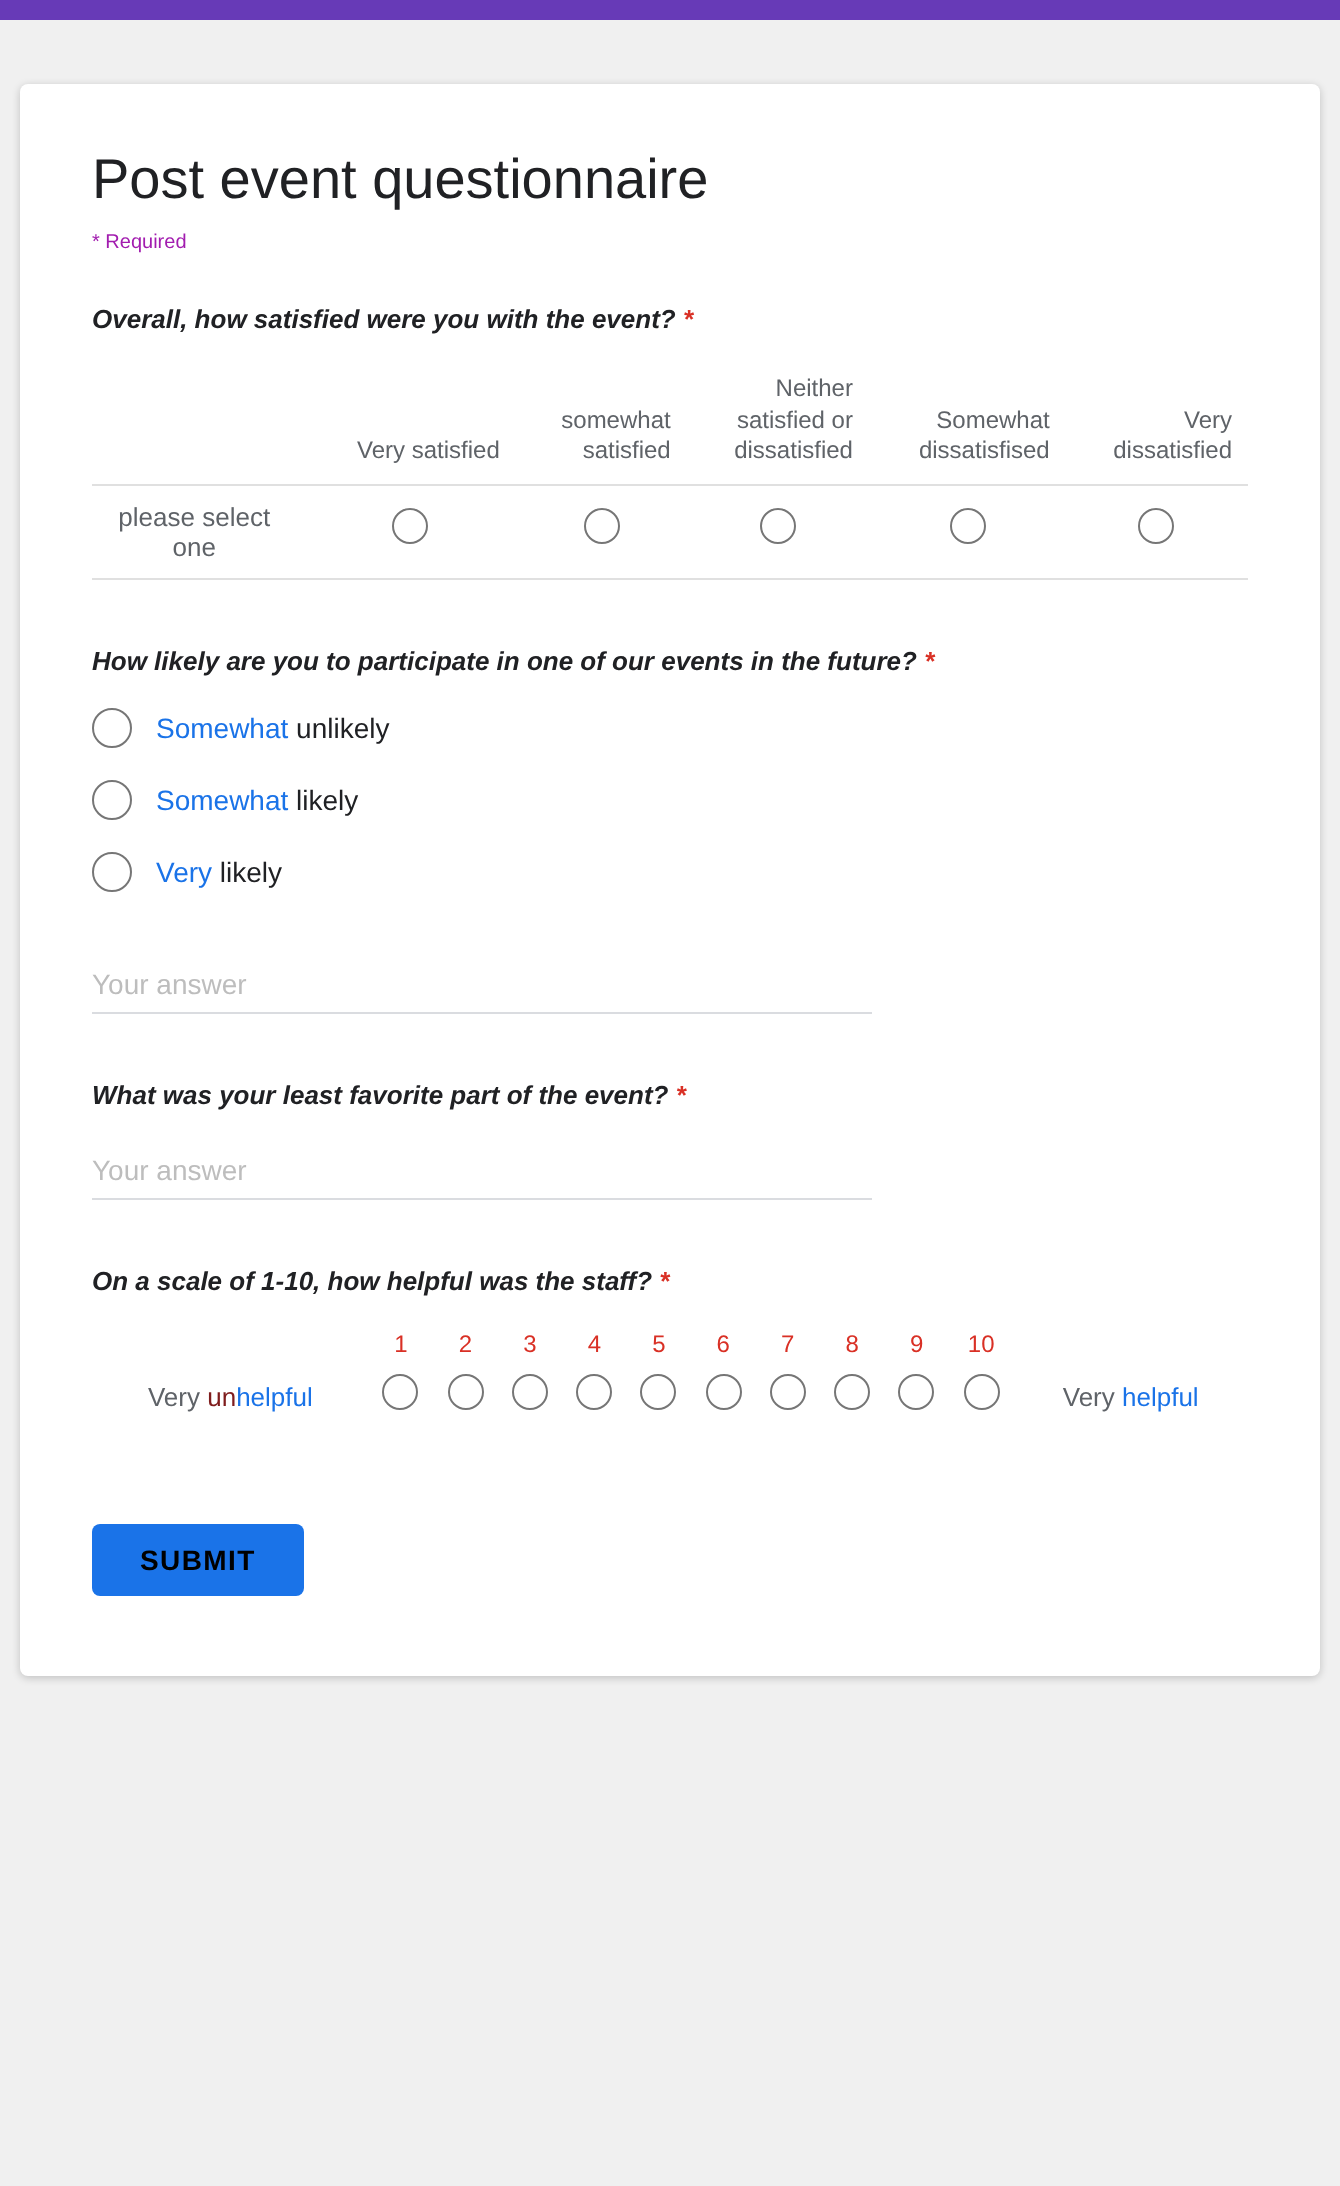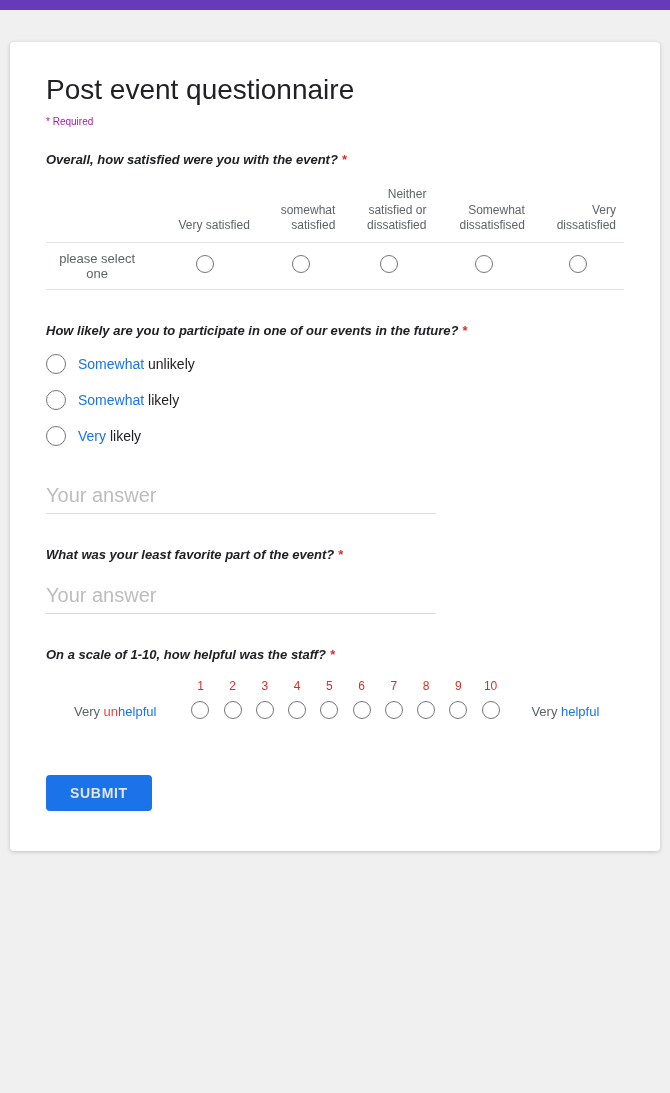--- a/index.html
+++ b/index.html
@@ -100,21 +100,21 @@
       color: #1a73e8;
     }
     
     .text-input-field {
       width: 100%;
       max-width: 390px;
       border: none;
       border-bottom: 1px solid #dadce0;
       outline: none;
       padding: 6px 0;
-      font-size: 20px;
+      font-size: 14px;
       color: #202124;
       background: transparent;
     }
     .text-input-field::placeholder {
       color: #bdbdbd;
     }
     
     .scale-table {
       width: 100%;
       border-collapse: collapse;
@@ -139,21 +139,21 @@
     }
     .scale-table input[type="radio"] {
       width: 18px;
       height: 18px;
       accent-color: #673ab7;
       cursor: pointer;
     }
     
     .submit-btn {
       background: #1a73e8;
-      color: #e5e5e5;
+      color: #000000;
       border: none;
       border-radius: 4px;
       padding: 10px 24px;
       font-size: 14px;
       font-weight: 700;
       letter-spacing: 0.05em;
       cursor: pointer;
       margin-top: 16px;
     }
     .neither-col {
@@ -263,21 +263,21 @@
           <th>6</th>
           <th>7</th>
           <th>8</th>
           <th>9</th>
           <th>10</th>
           <td class="scale-label"></td>
         </tr>
       </thead>
       <tbody>
         <tr>
-          <td class="scale-label">Very <span style="color:#ef4444">un</span><span style="color:#1a73e8">helpful</span></td>
+          <td class="scale-label">Very <span style="color:#7f1d1d">un</span><span style="color:#1a73e8">helpful</span></td>
           <td>
             <input type="radio" name="staff_scale" value="1" style="">
           </td>
           <td>
             <input type="radio" name="staff_scale" value="2" style="">
           </td>
           <td>
             <input type="radio" name="staff_scale" value="3" style="">
           </td>
           <td>

